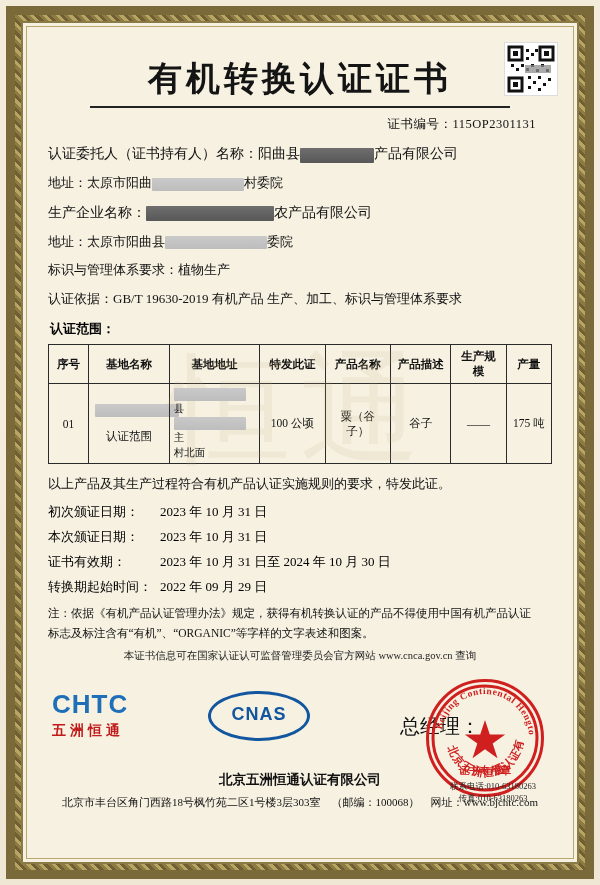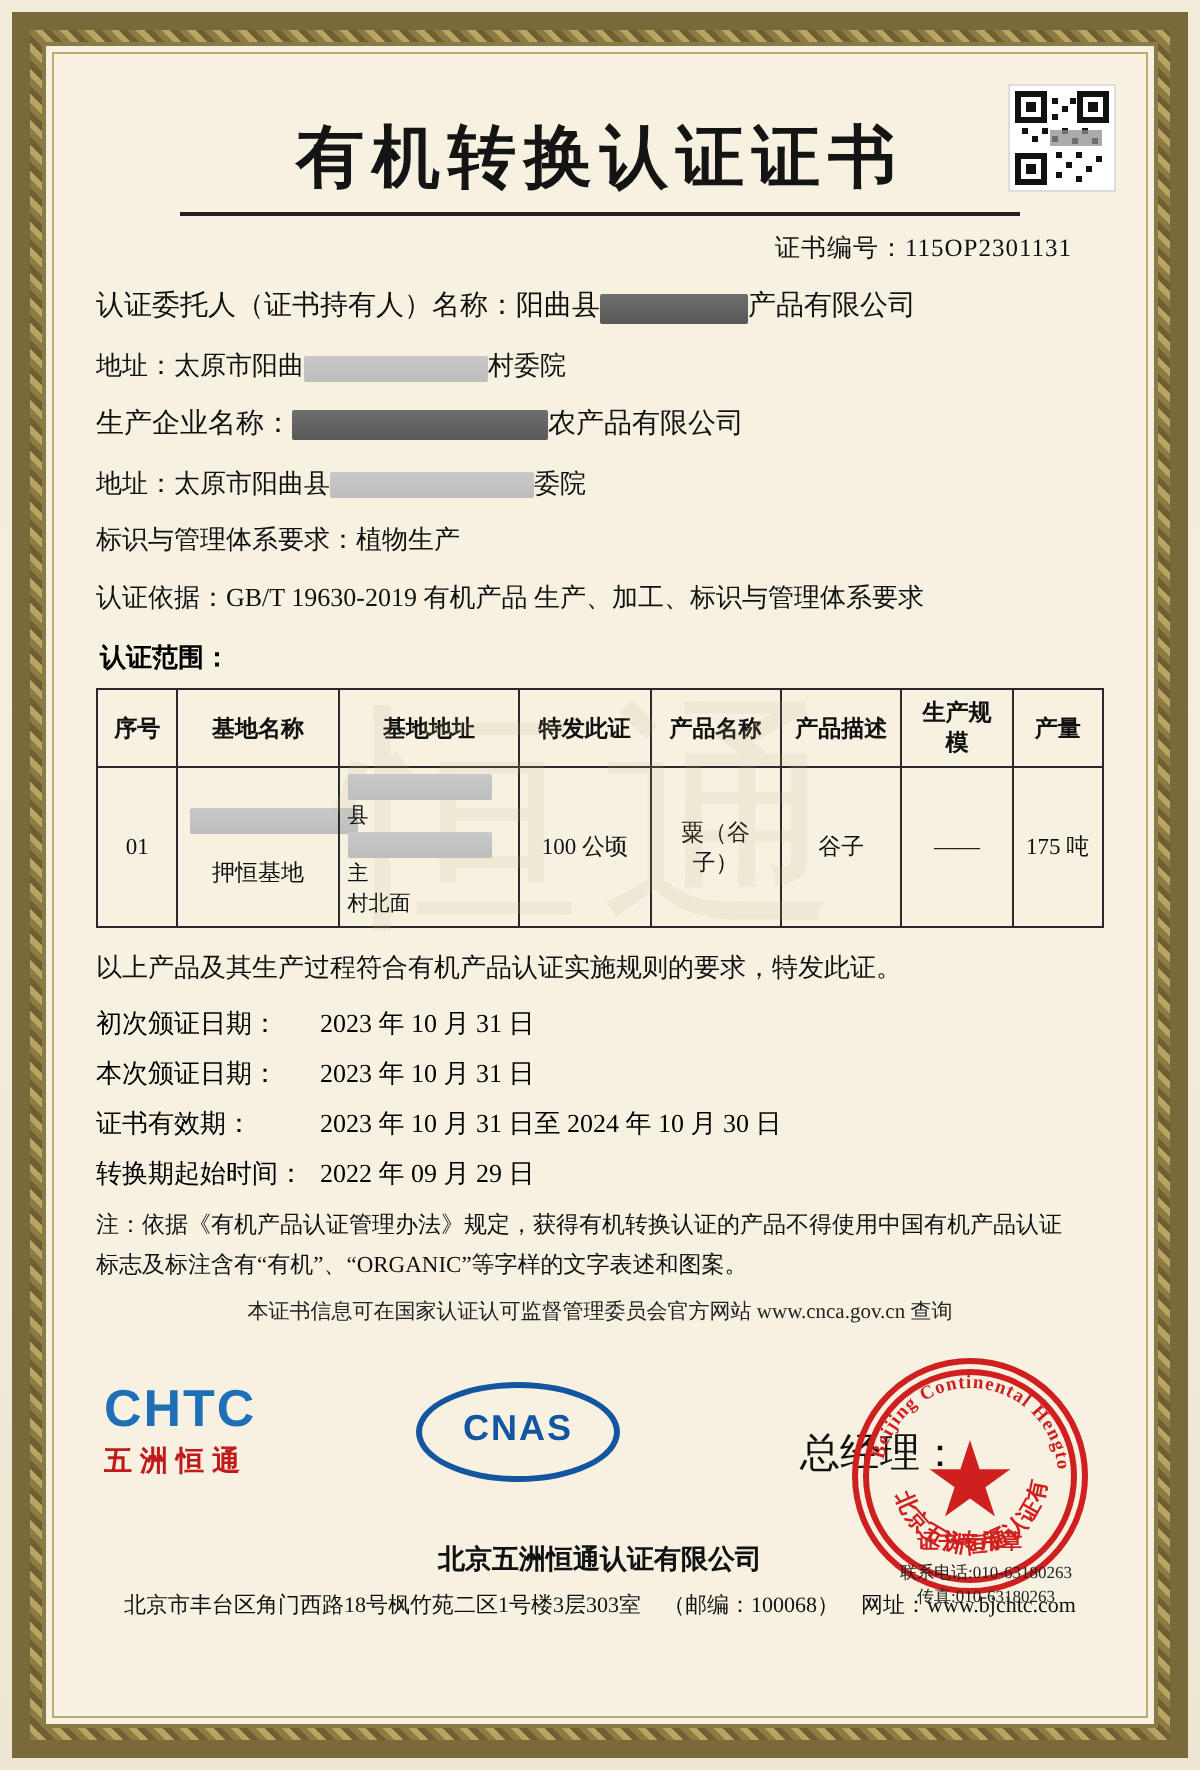--- a/index.html
+++ b/index.html
@@ -216,21 +216,21 @@
           <th>产品描述</th>
           <th>生产规模</th>
           <th>产量</th>
         </tr>
       </thead>
       <tbody>
         <tr>
           <td>01</td>
           <td>
             <span class="redact" style="width:84px;display:block;margin:0 auto 12px auto;"></span>
-            <span>押恒基地</span>
+            <span>认证范围</span>
           </td>
           <td class="cell-addr">
             <span class="addr-line">
               <span class="redact" style="width:72px;"></span><span>县</span>
             </span>
             <span class="addr-line">
               <span class="redact" style="width:72px;"></span><span>主</span>
             </span>
             <span class="addr-line">村北面</span>
           </td>

